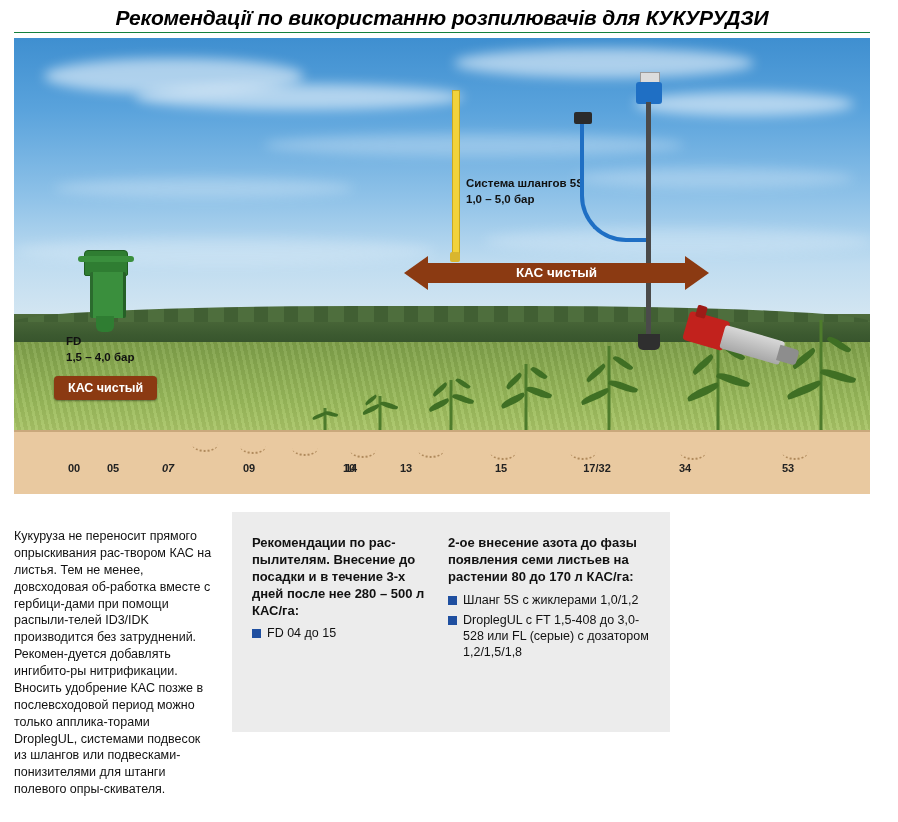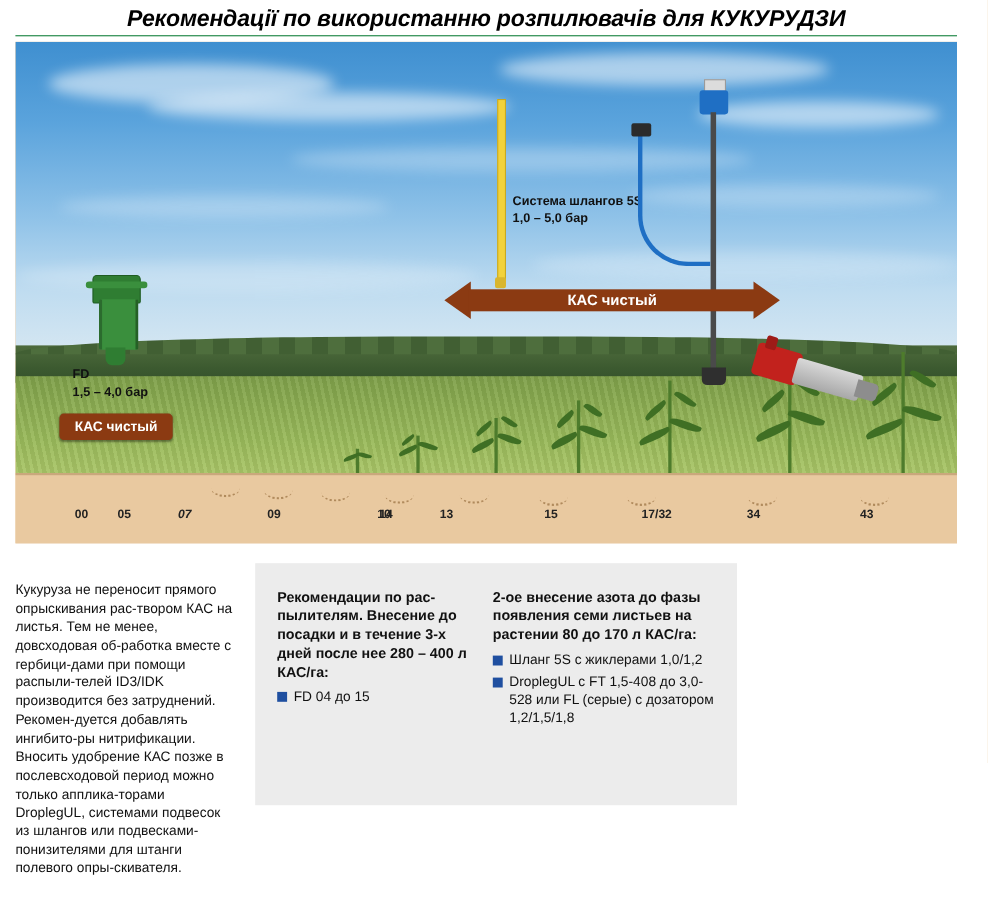--- a/index.html
+++ b/index.html
@@ -296,31 +296,31 @@
     <span style="left:60px;">00</span>
     <span style="left:99px;">05</span>
     <span style="left:154px;font-style:italic;">07</span>
     <span style="left:235px;">09</span>
     <span style="left:291px;margin-left:44px;">10</span>
     <span style="left:337px;">14</span>
     <span style="left:392px;">13</span>
     <span style="left:487px;">15</span>
     <span style="left:583px;">17/32</span>
     <span style="left:671px;">34</span>
-    <span style="left:774px;">43</span>
+    <span style="left:774px;">53</span>
   </div>
 
 </div>
 
 <div class="left-col">Кукуруза не переносит прямого опрыскивания рас-твором КАС на листья. Тем не менее, довсходовая об-работка вместе с гербици-дами при помощи распыли-телей ID3/IDK производится без затруднений. Рекомен-дуется добавлять ингибито-ры нитрификации. Вносить удобрение КАС позже в послевсходовой период можно только апплика-торами DroplegUL, системами подвесок из шлангов или подвесками-понизителями для штанги полевого опры-скивателя.</div>
 
 <div class="grey-box"></div>
 
 <div class="col-a">
-  <div class="col-head">Рекомендации по рас-пылителям. Внесение до посадки и в течение 3-х дней после нее 280 – 400 л КАС/га:</div>
+  <div class="col-head">Рекомендации по рас-пылителям. Внесение до посадки и в течение 3-х дней после нее 280 – 500 л КАС/га:</div>
   <div class="bullet-row">
     <span class="bsq"></span>
     <span>FD 04 до 15</span>
   </div>
 </div>
 
 <div class="col-b">
   <div class="col-head">2-ое внесение азота до фазы появления семи листьев на растении 80 до 170 л КАС/га:</div>
   <div class="bullet-row">
     <span class="bsq"></span>

